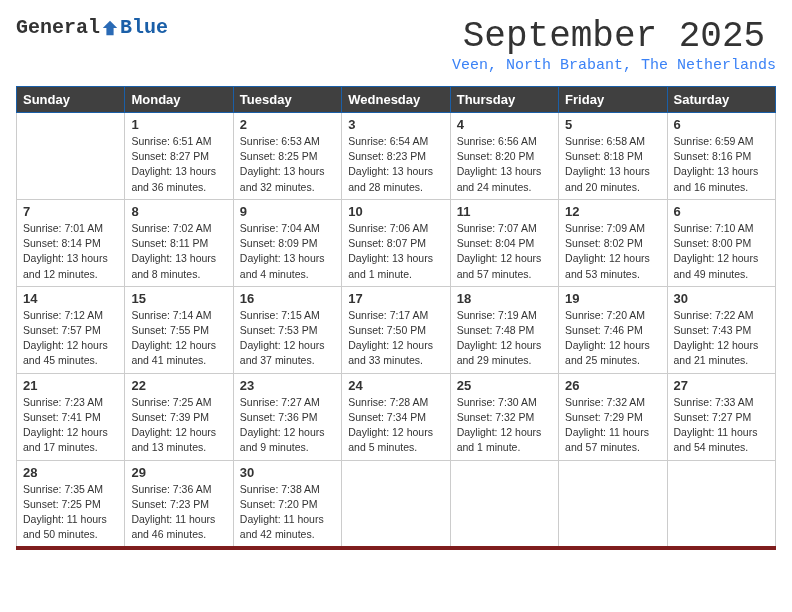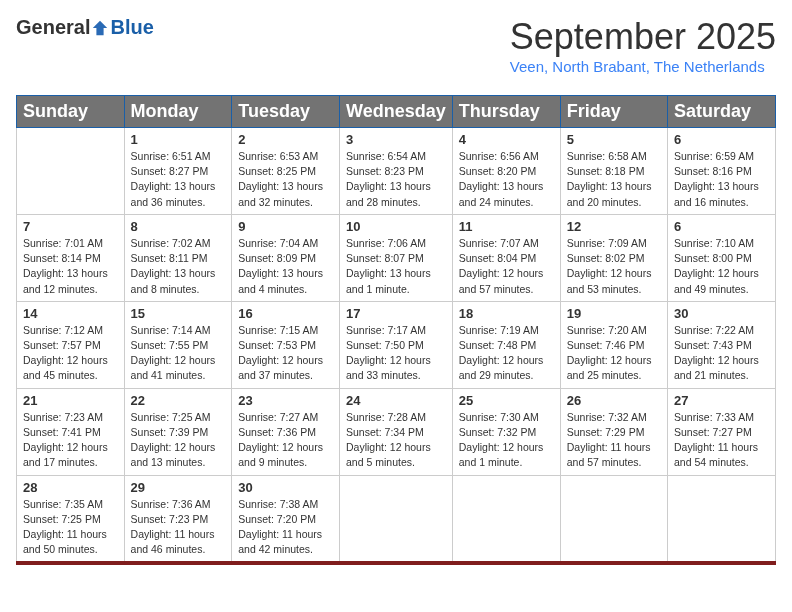--- a/index.html
+++ b/index.html
@@ -7,21 +7,22 @@
       font-family: Arial, sans-serif;
       background: #fff;
       width: 792px;
       min-height: 612px;
       padding: 16px;
     }
     .header {
       display: flex;
       justify-content: space-between;
       align-items: flex-start;
-      margin-bottom: 20px;
+      margin-bottom: 12px;
+      font-family: Liberation Mono, monospace;
     }
     .logo {
       display: flex;
       flex-direction: column;
       align-items: flex-start;
     }
     .logo-text {
       display: flex;
       align-items: center;
       font-size: 20px;
@@ -29,42 +30,42 @@
       color: #333;
     }
     .logo-general { color: #333; }
     .logo-blue { color: #1a5fa8; }
     .logo-icon {
       width: 18px;
       height: 18px;
       margin: 0 1px;
     }
     .title-block {
-      text-align: left;
+      text-align: center;
     }
     .month-title {
       font-size: 36px;
       color: #333;
       font-weight: normal;
     }
     .subtitle {
       font-size: 15px;
       color: #3b82f6;
     }
     .calendar {
       width: 100%;
       border-collapse: collapse;
       border: 1px solid #ccc;
     }
     .calendar th {
-      background: #737373;
+      background: #404040;
       color: #fff;
       text-align: left;
       padding: 5px 6px;
-      font-size: 18px;
+      font-size: 13px;
       border: 1px solid #1a5fa8;
     }
     .calendar td {
       vertical-align: top;
       padding: 4px 6px;
       border: 1px solid #ccc;
       font-size: 11px;
       color: #333;
       width: calc(100% / 7);
       min-height: 80px;

